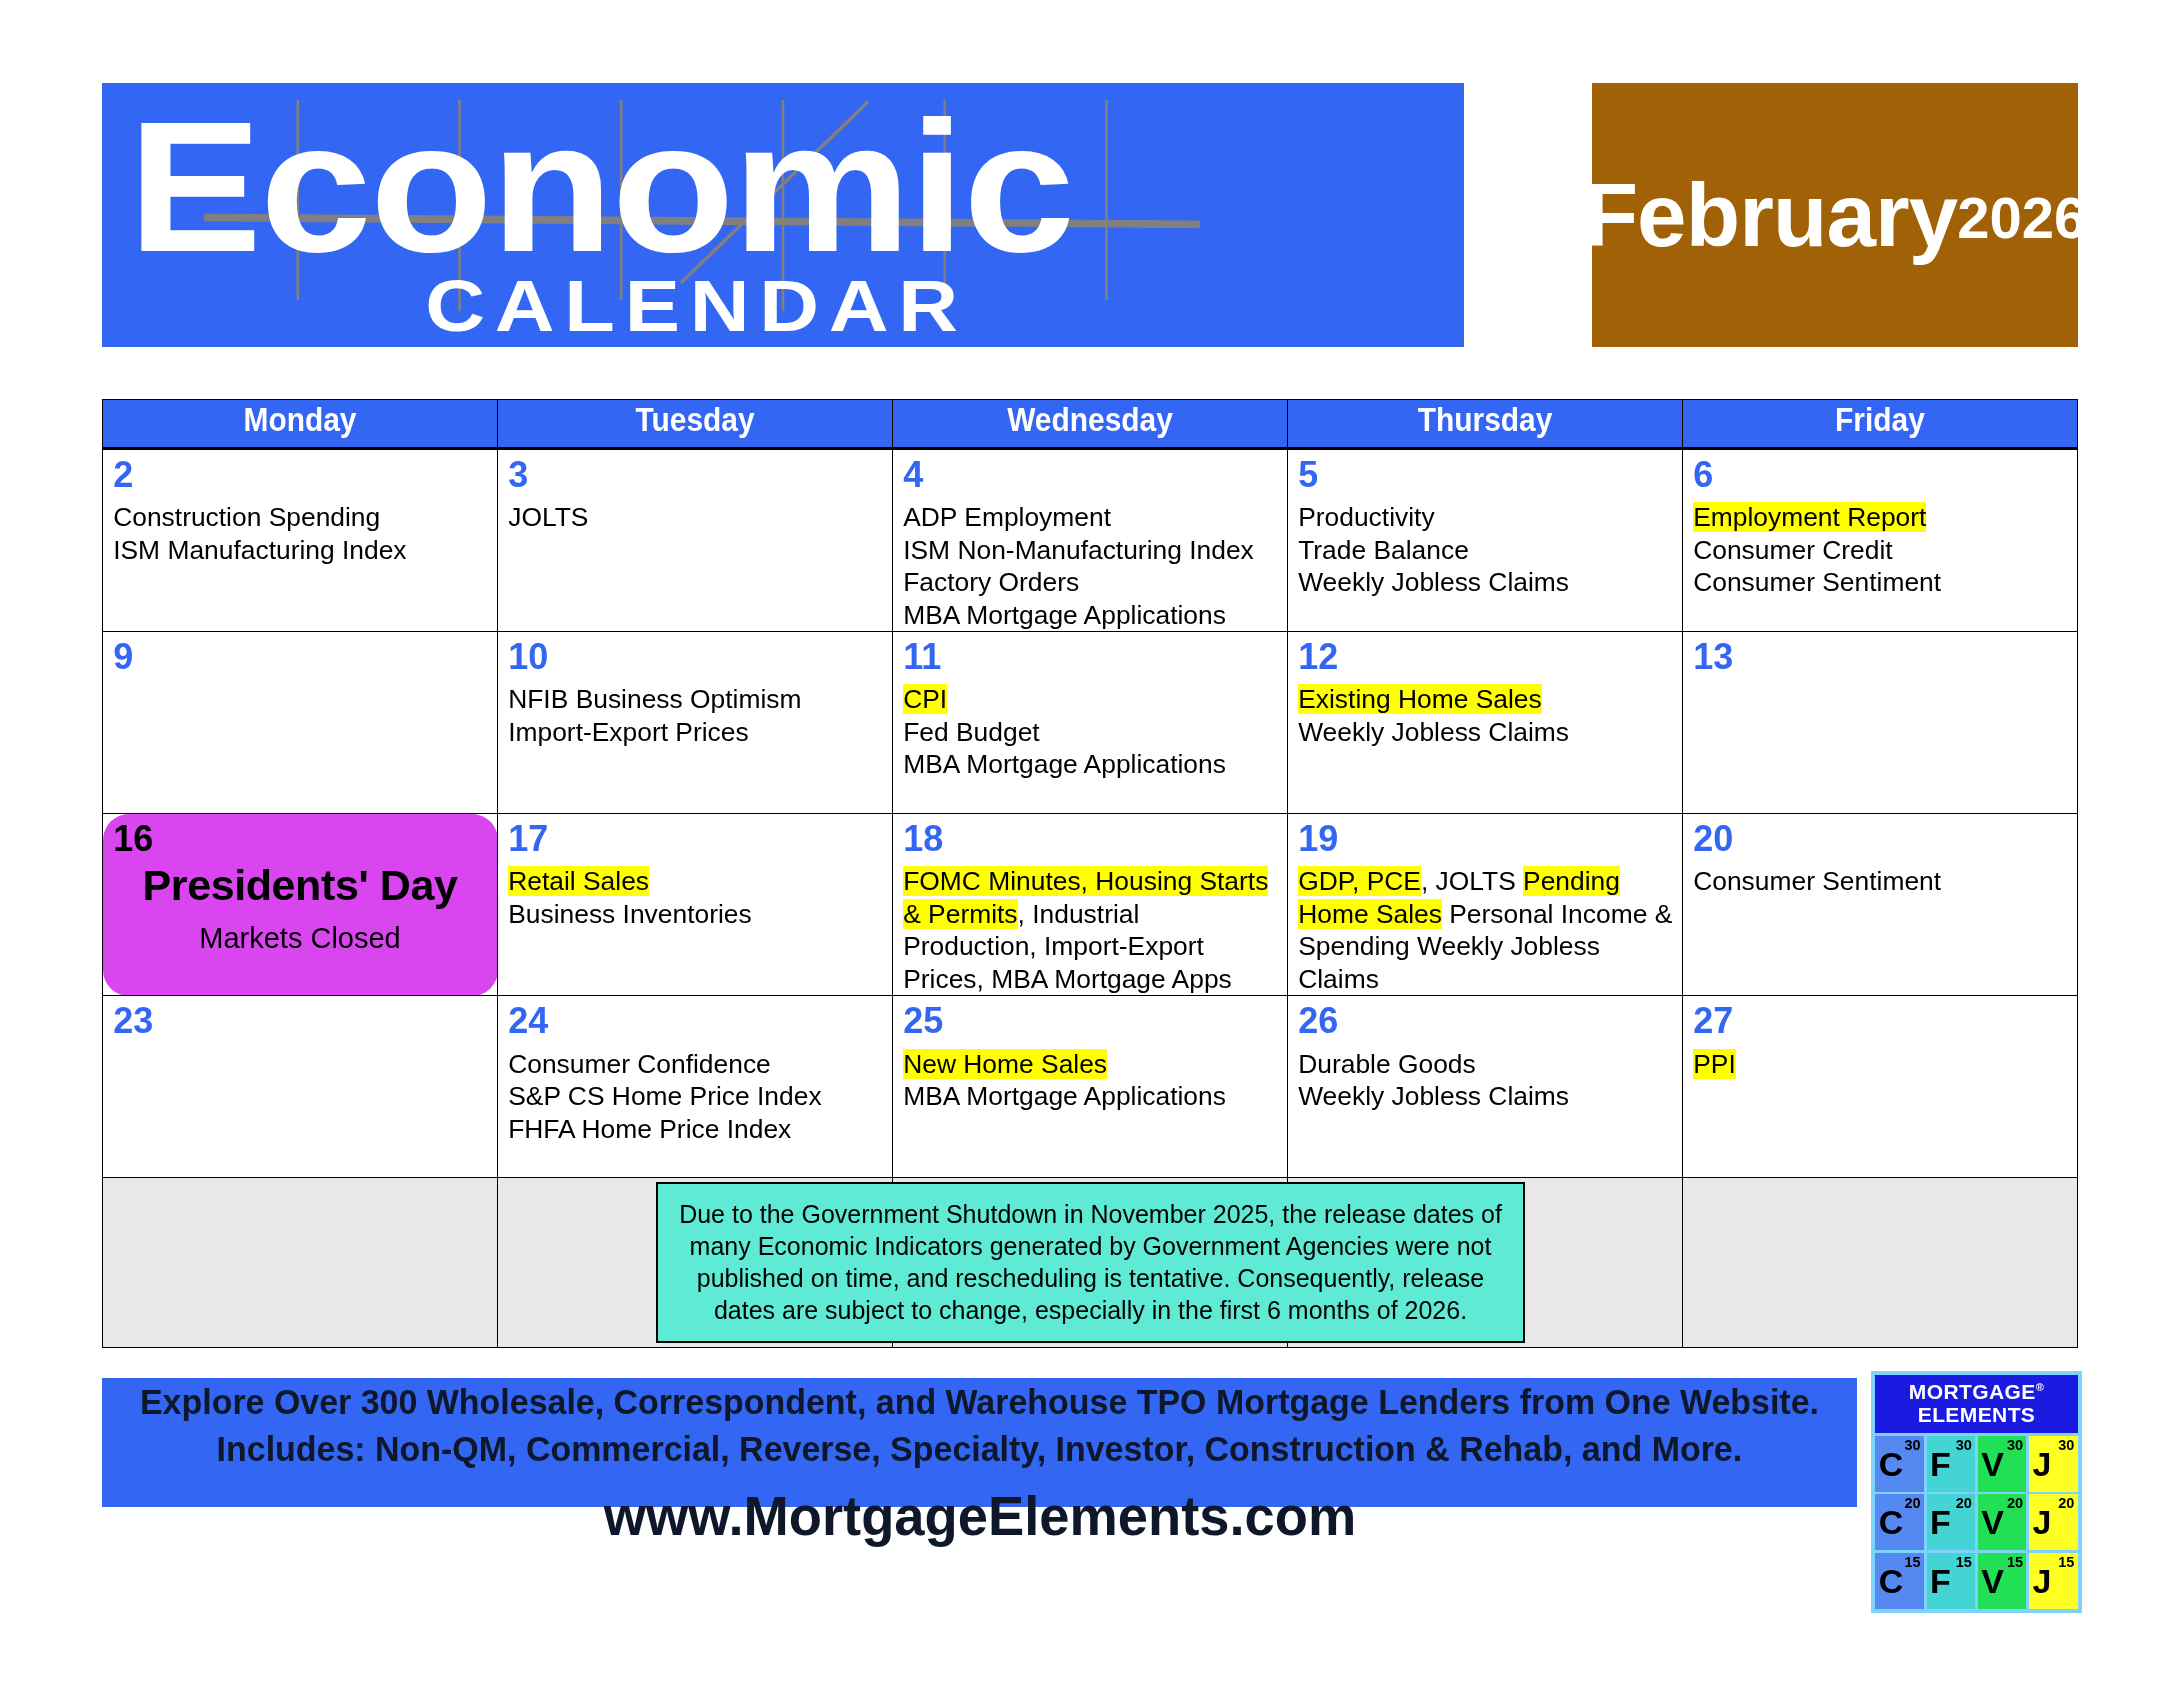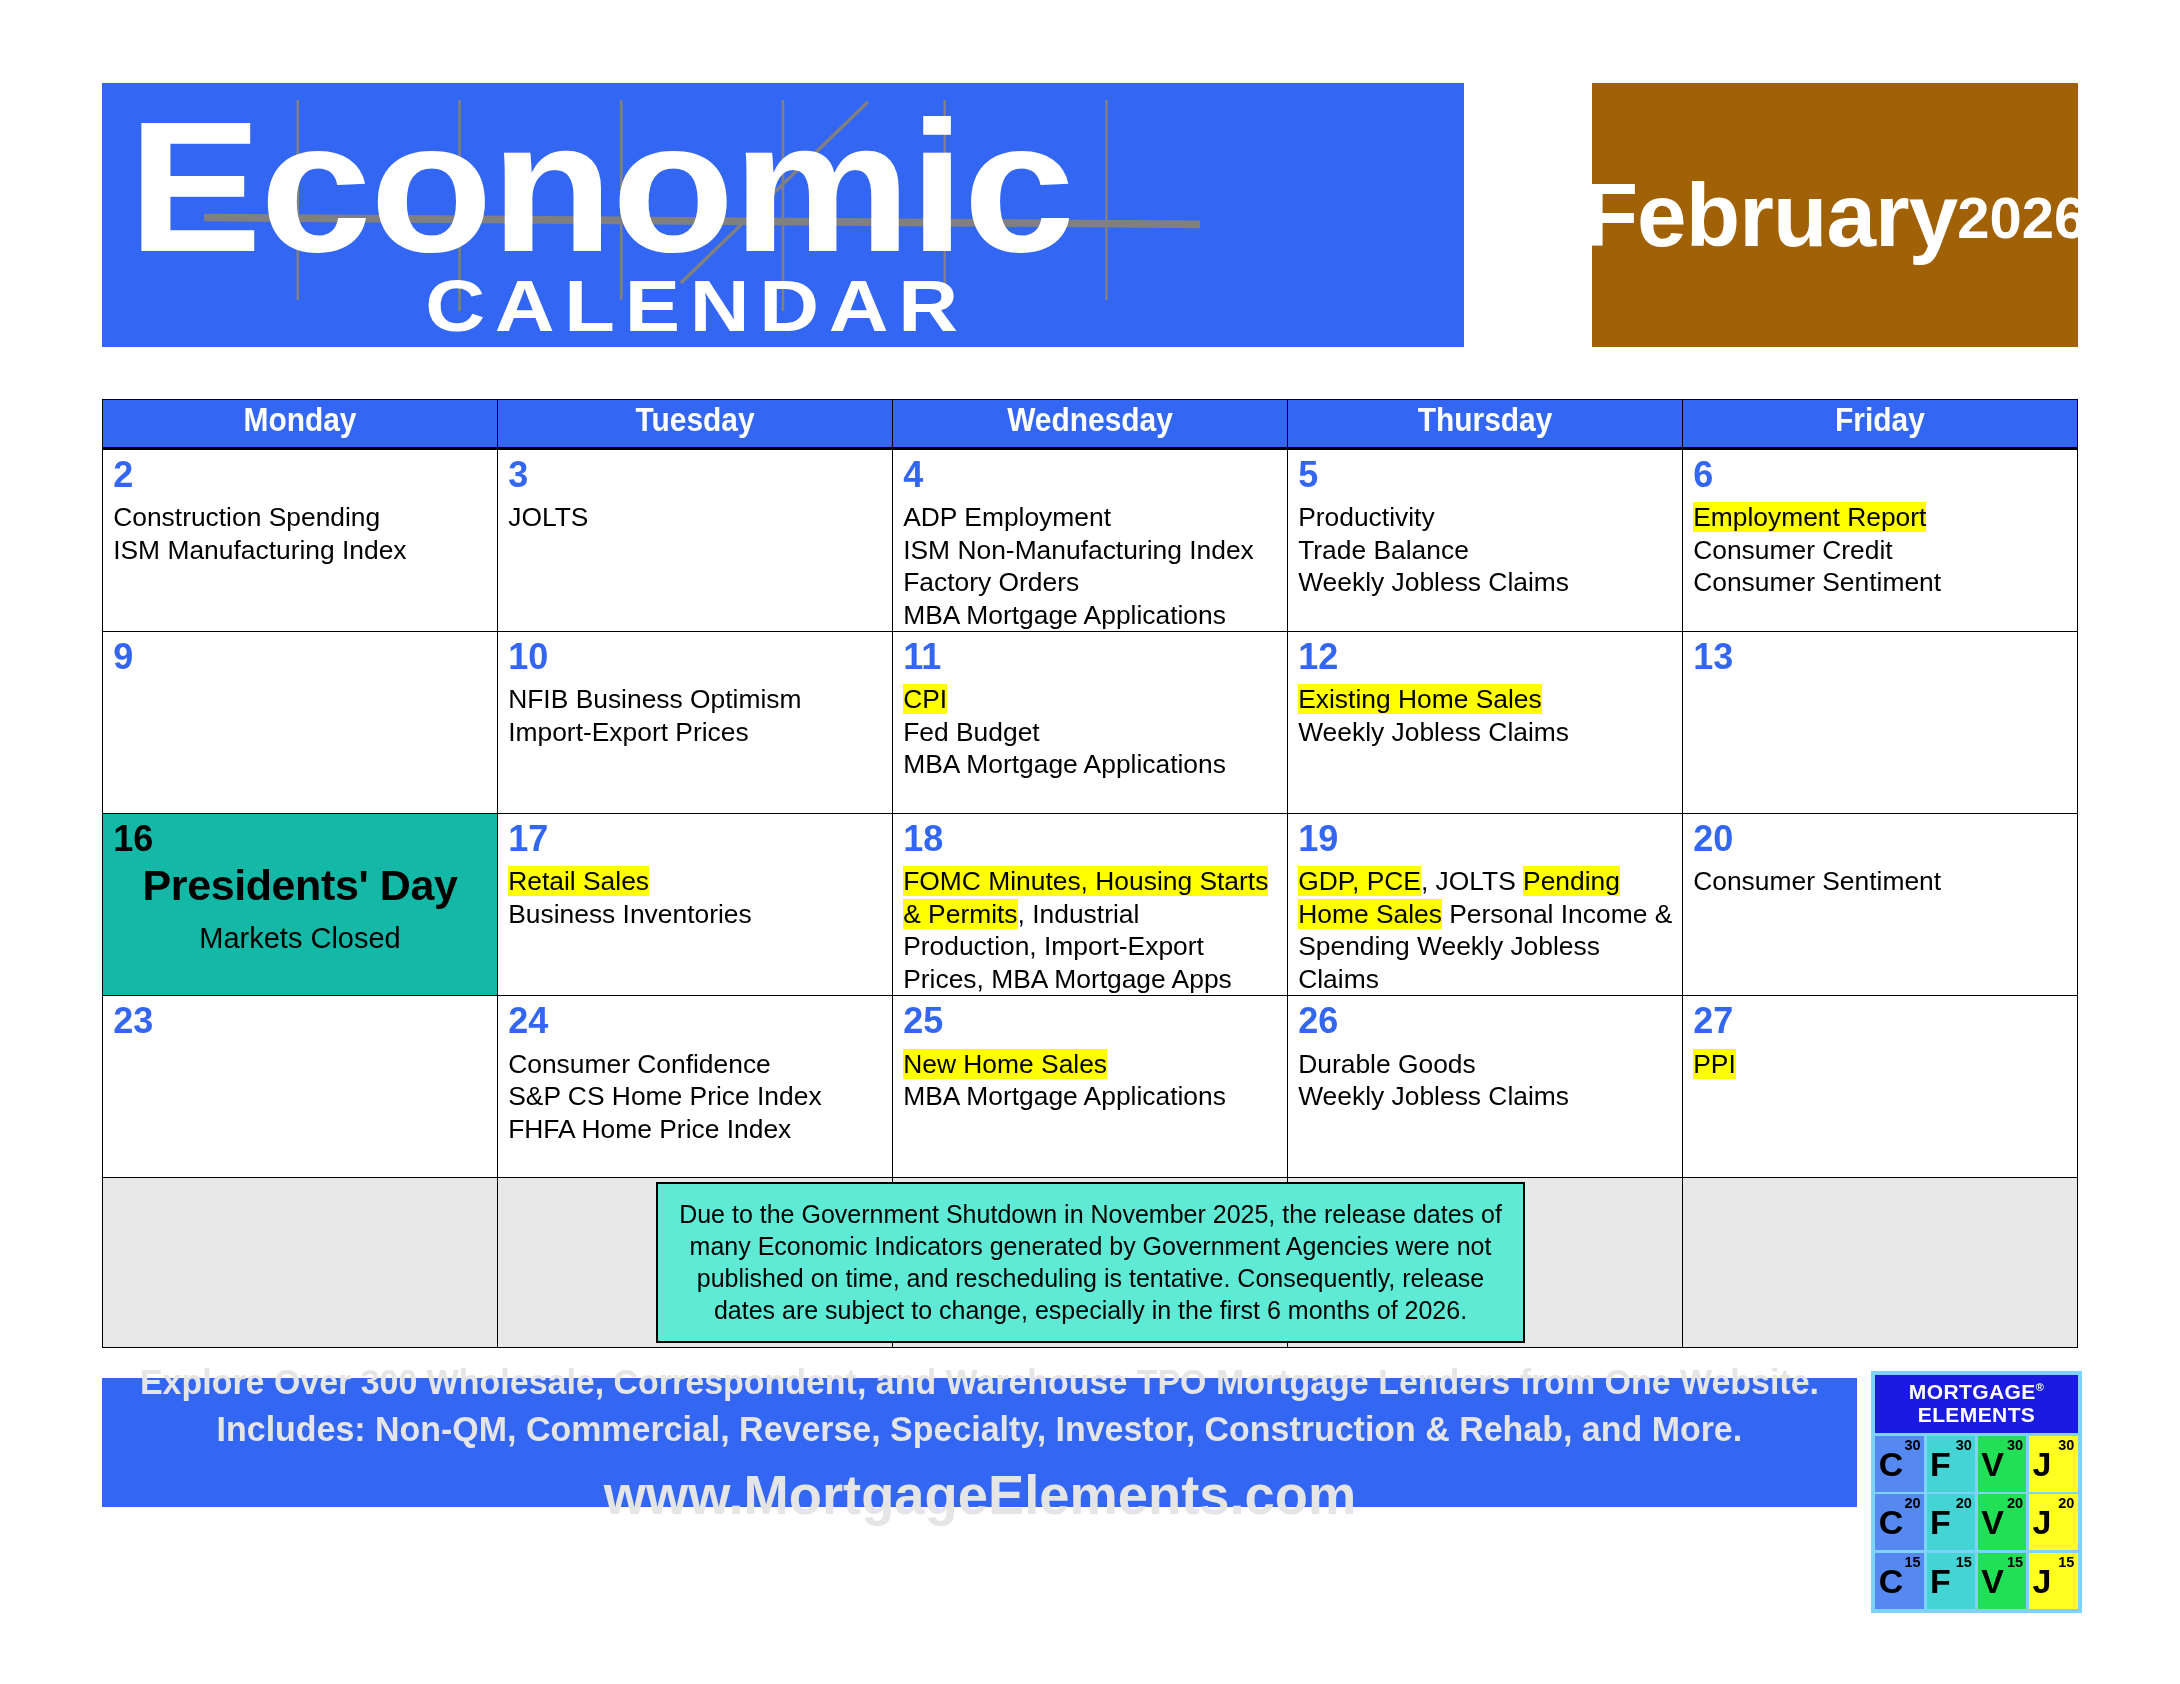--- a/index.html
+++ b/index.html
@@ -110,21 +110,21 @@
   .dow-label {
     display: block;
     transform: scaleX(0.88);
   }
   .daycell {
     height: 182px;
     position: relative;
     overflow: hidden;
     background: #ffffff;
   }
-  .daycell.holiday { background: #14b8a6; }
+  .daycell.holiday { background: #d946ef; border-radius: 26px; }
   .daycell.empty-row { background: #e8e8e8; height: 170px; }
   .daynum {
     color: #3366f2;
     font-size: 36px;
     font-weight: bold;
     line-height: 1;
     padding: 6.8px 0 0 10.2px;
   }
   .daynum.black { color: #000000; }
   .events {
@@ -166,25 +166,25 @@
     color: #000;
     z-index: 5;
   }
 
   
   .banner {
     position: absolute;
     left: 102px; top: 1378px;
     width: 1755px; height: 129px;
     background: #3366f2;
-    color: #e5e5e5;
+    color: #0f172a;
     display: flex;
     flex-direction: column;
     align-items: center;
-    justify-content: center;
+    justify-content: flex-start;
     text-align: center;
   }
   .banner-l1, .banner-l2 {
     font-size: 35px;
     font-weight: bold;
     line-height: 1.35;
     transform: scaleX(0.97);
   }
   .banner-url {
     font-size: 56px;

